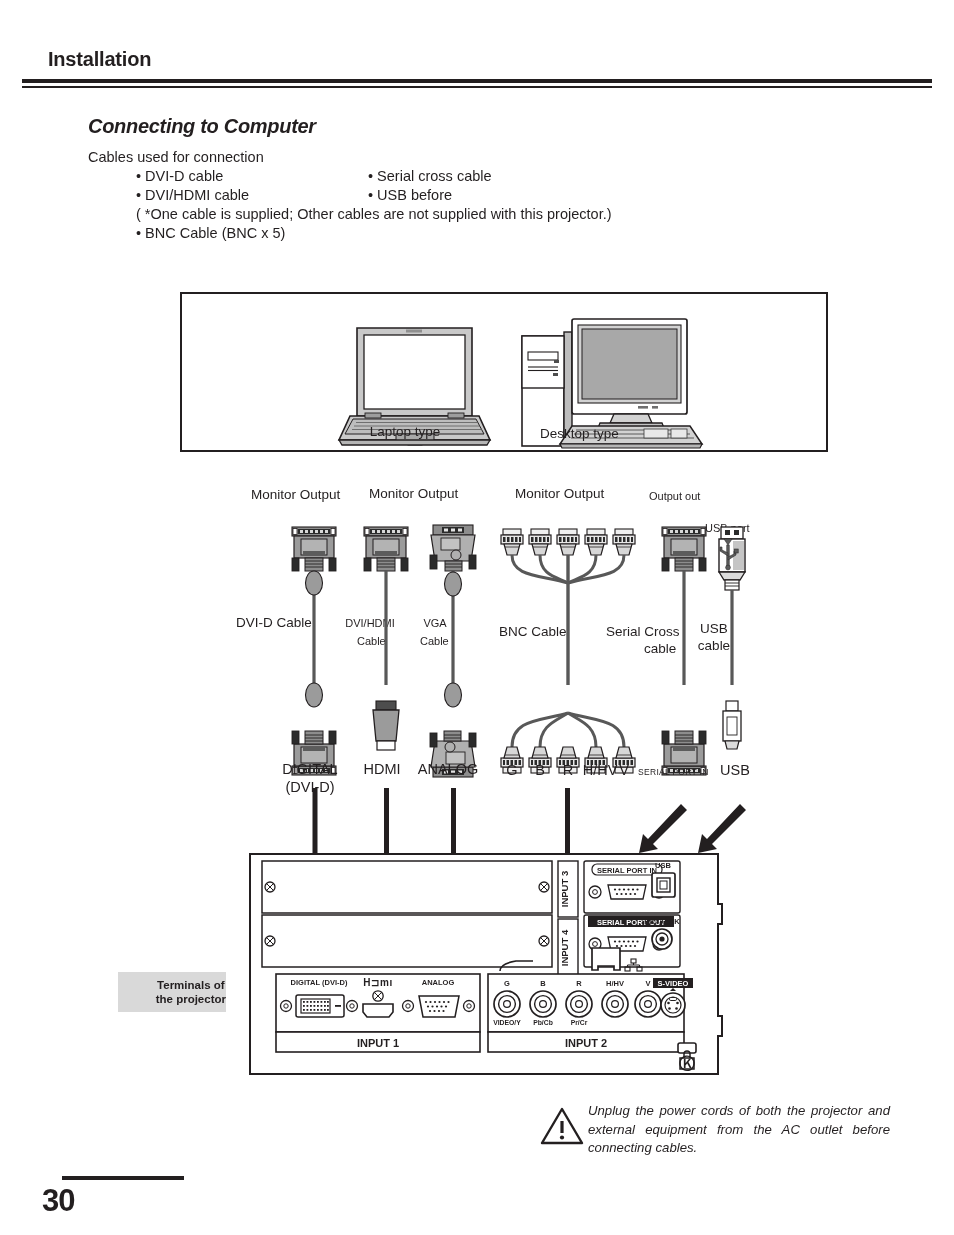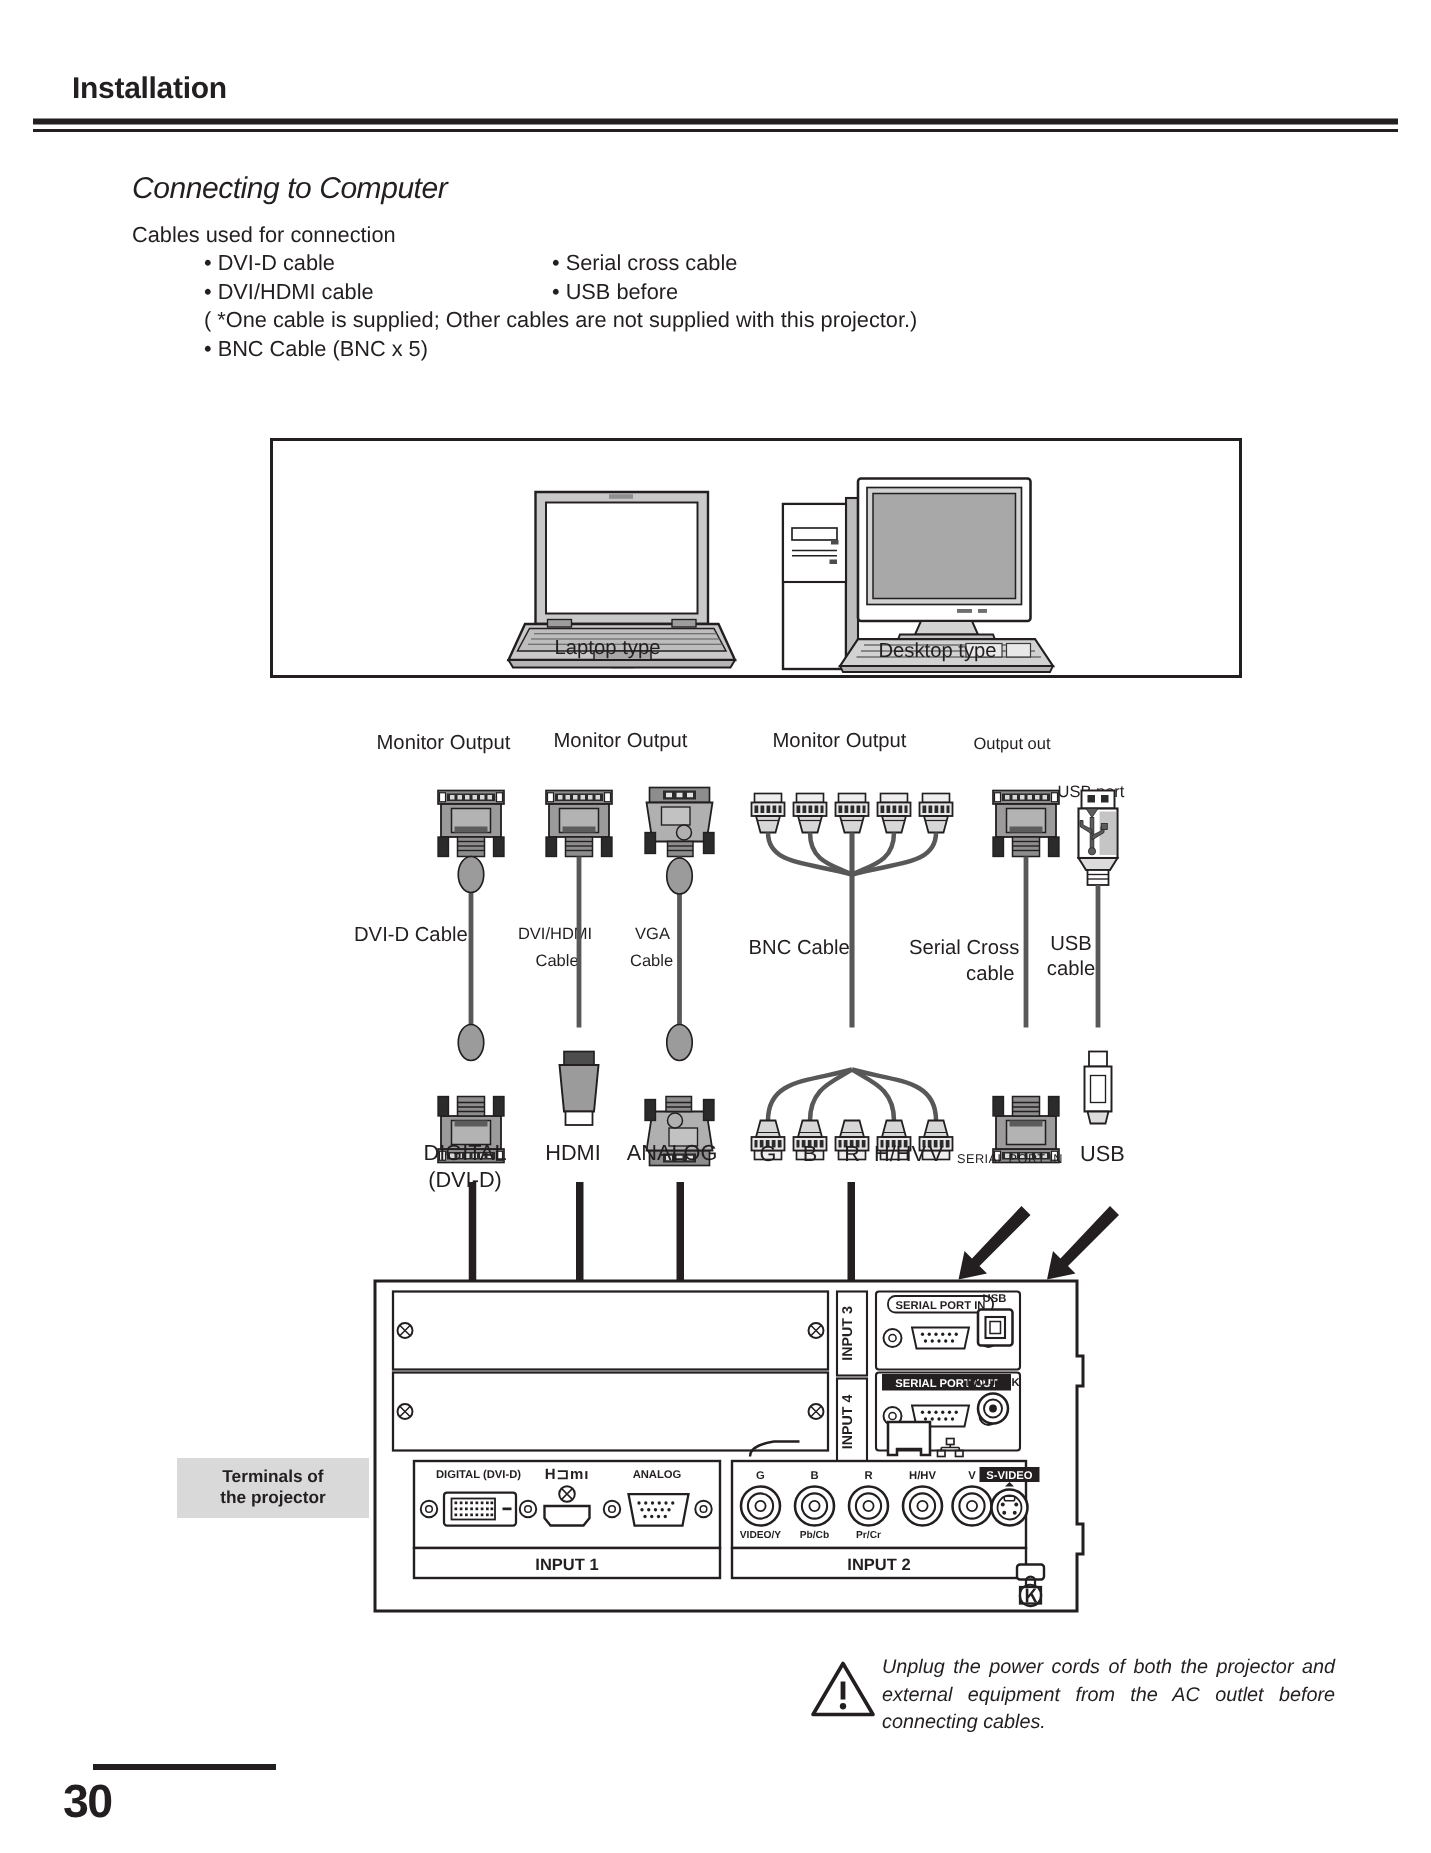--- a/index.html
+++ b/index.html
@@ -25,21 +25,21 @@
     background:#231f20;
   }
   #header-rule-thin {
     position:absolute; left:22px; top:86px; width:910px; height:1.5px;
     background:#231f20;
   }
 
   
   #section-title {
     position:absolute; left:88px; top:115px;
-    font-size:20px; font-weight:normal; font-style:italic;
+    font-size:20px; font-weight:bold; font-style:italic;
     letter-spacing:-0.3px;
   }
   #cables-heading {
     position:absolute; left:88px; top:149px;
     font-size:14.5px; font-weight:normal;
   }
   .cable-list { position:absolute; font-size:14.5px; line-height:19px; }
   #cable-list-left  { left:88px;  top:167px; width:300px;margin-left:48px; }
   #cable-list-right { left:368px; top:167px; width:260px; }
   .cable-list li { list-style:none; margin:0; padding:0; white-space:nowrap; }
@@ -50,37 +50,37 @@
   #computer-box {
     position:absolute; left:180px; top:292px; width:648px; height:160px;
     border:2px solid #231f20; background:#fff;
   }
   #laptop-caption {
     position:absolute; left:310px; top:424px; width:190px;
     text-align:center; font-size:13.5px;
   }
   #desktop-caption {
     position:absolute; left:540px; top:426px; width:170px;
-    text-align:center; font-size:13.5px;
+    text-align:left; font-size:13.5px;
   }
 
   
   .diag-label {
     position:absolute; font-size:13.5px; color:#231f20;
     white-space:nowrap;
   }
   .diag-label.small  { font-size:11px; }
   .diag-label.tiny   { font-size:8.5px; letter-spacing:0.1px; }
   .diag-label.big    { font-size:14.5px; }
   .diag-label.center { text-align:center; }
 
   
   #terminals-callout {
-    position:absolute; left:118px; top:972px; width:128px; height:40px;
-    background:#d9d9d9; display:flex; align-items:center; justify-content:center;
+    position:absolute; left:118px; top:972px; width:108px; height:40px;
+    background:#d9d9d9; display:flex; align-items:center; justify-content:flex-end;
     text-align:center; font-size:11.5px; font-weight:bold; line-height:14px;
   }
 
   
   #caution-note {
     position:absolute; left:540px; top:1100px; width:350px; height:64px;
   }
   #caution-text {
     position:absolute; left:48px; top:2px; width:302px;
     font-size:13.2px; font-style:italic; line-height:18.5px;

